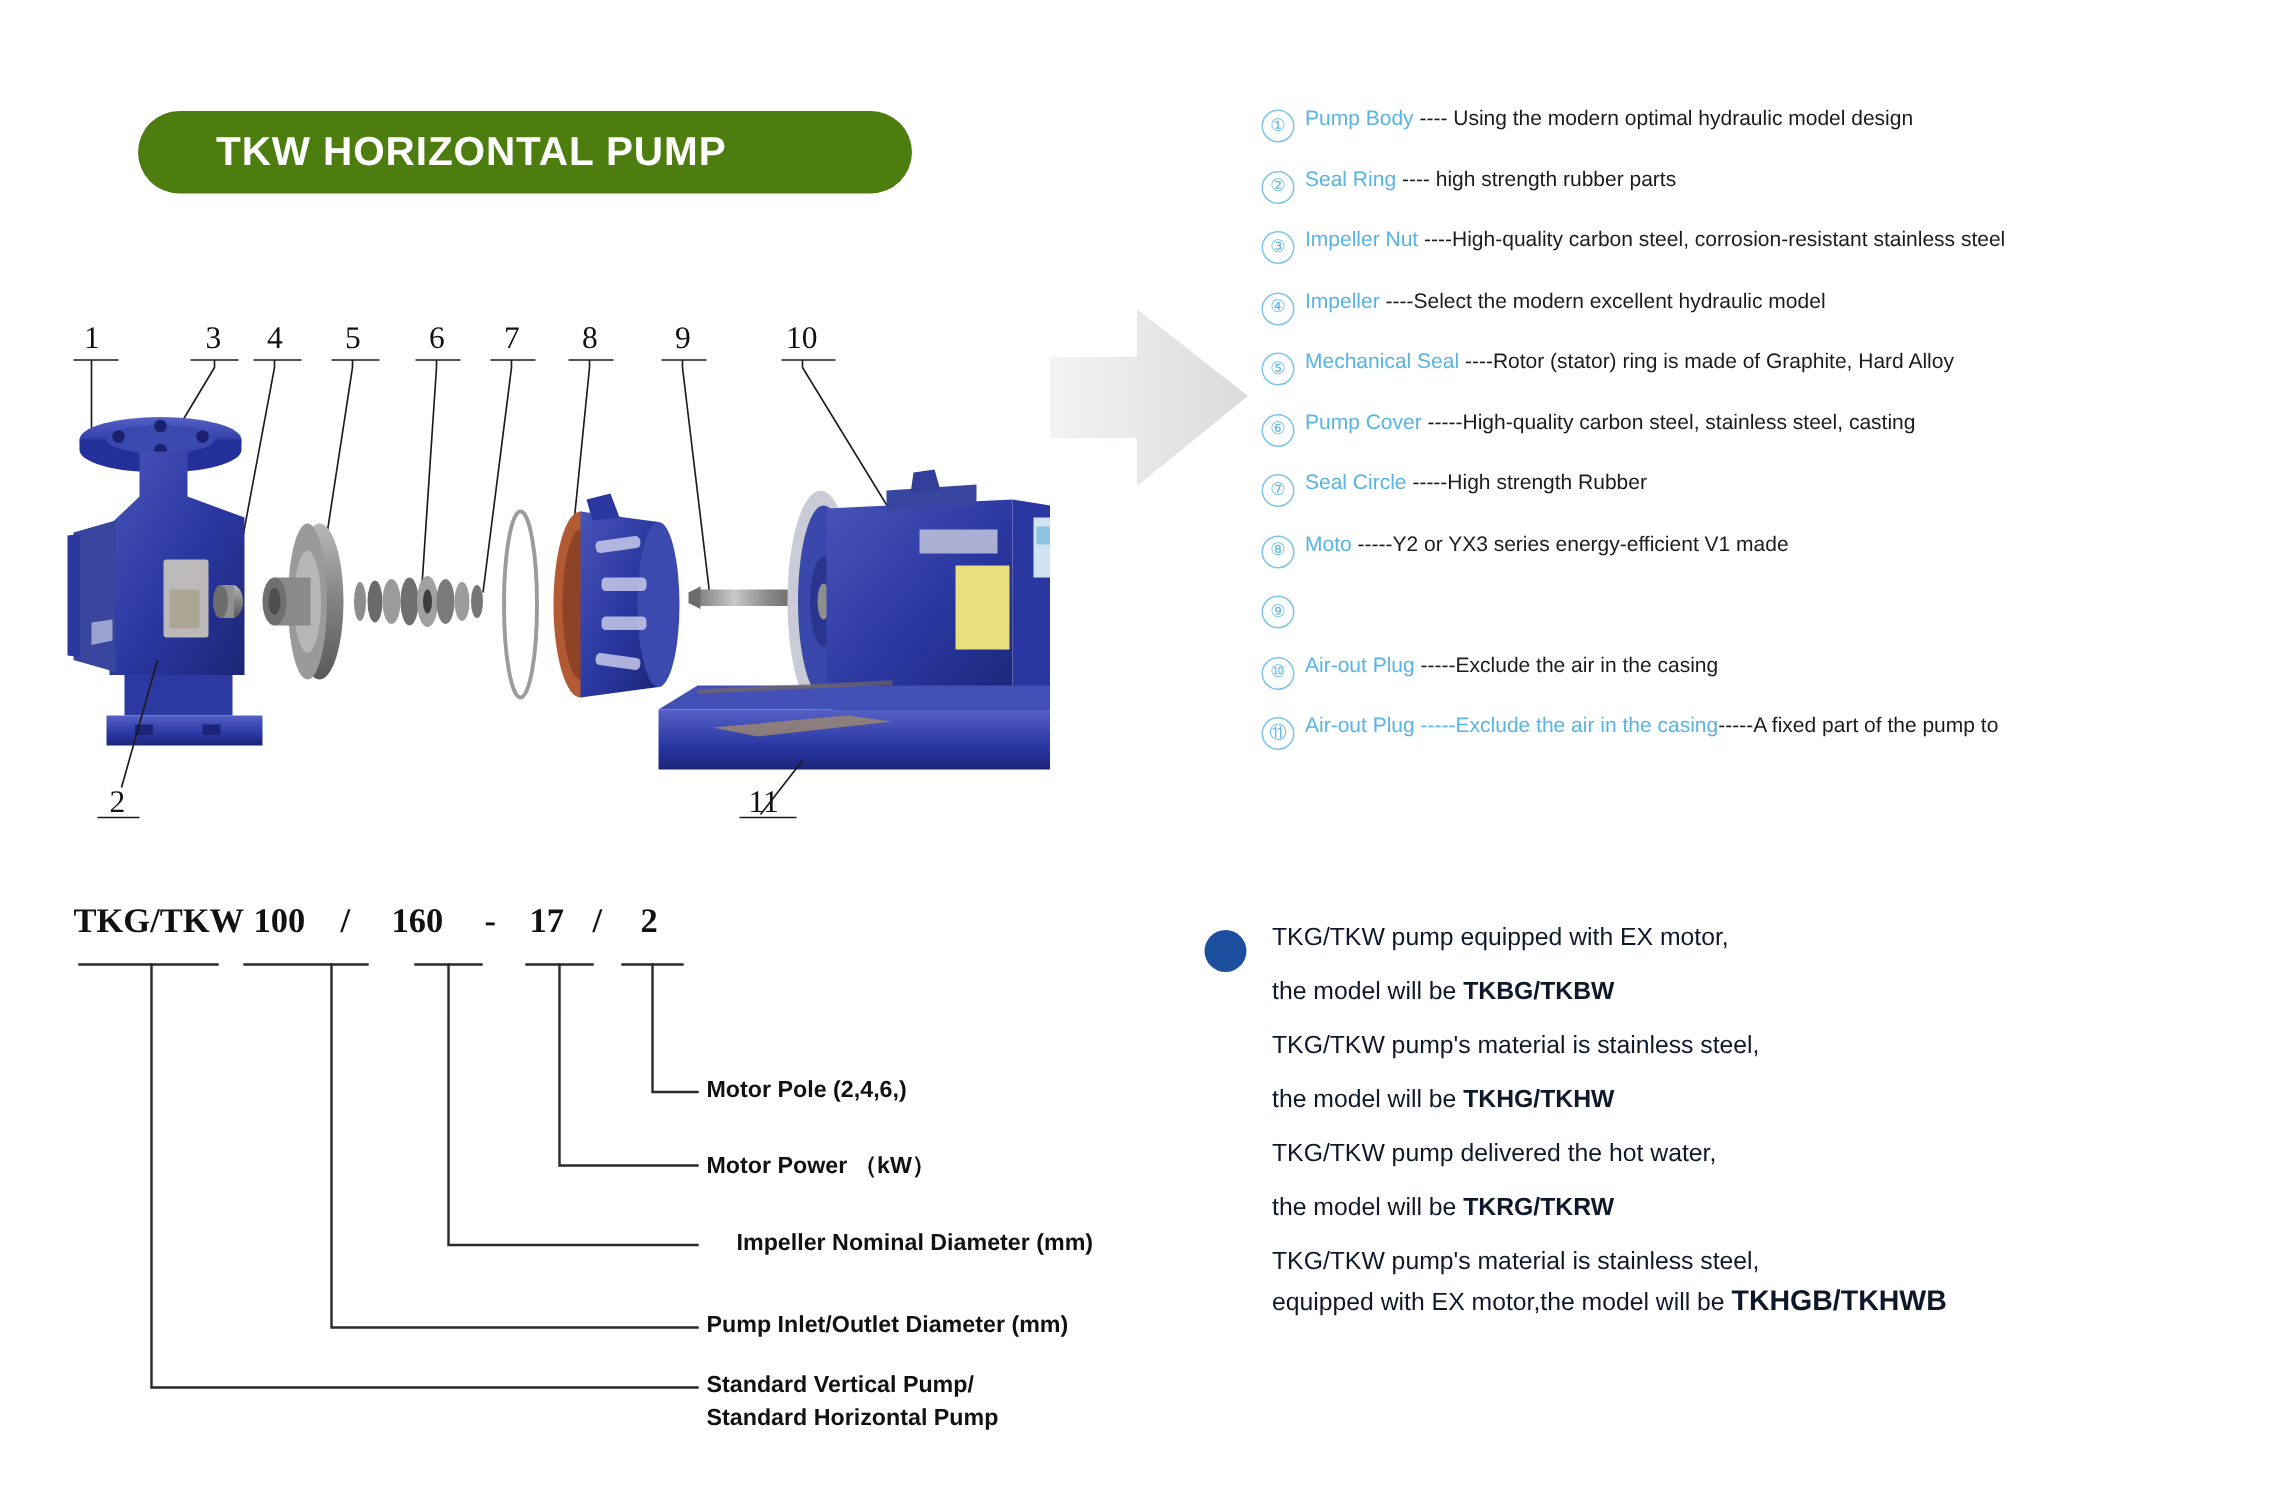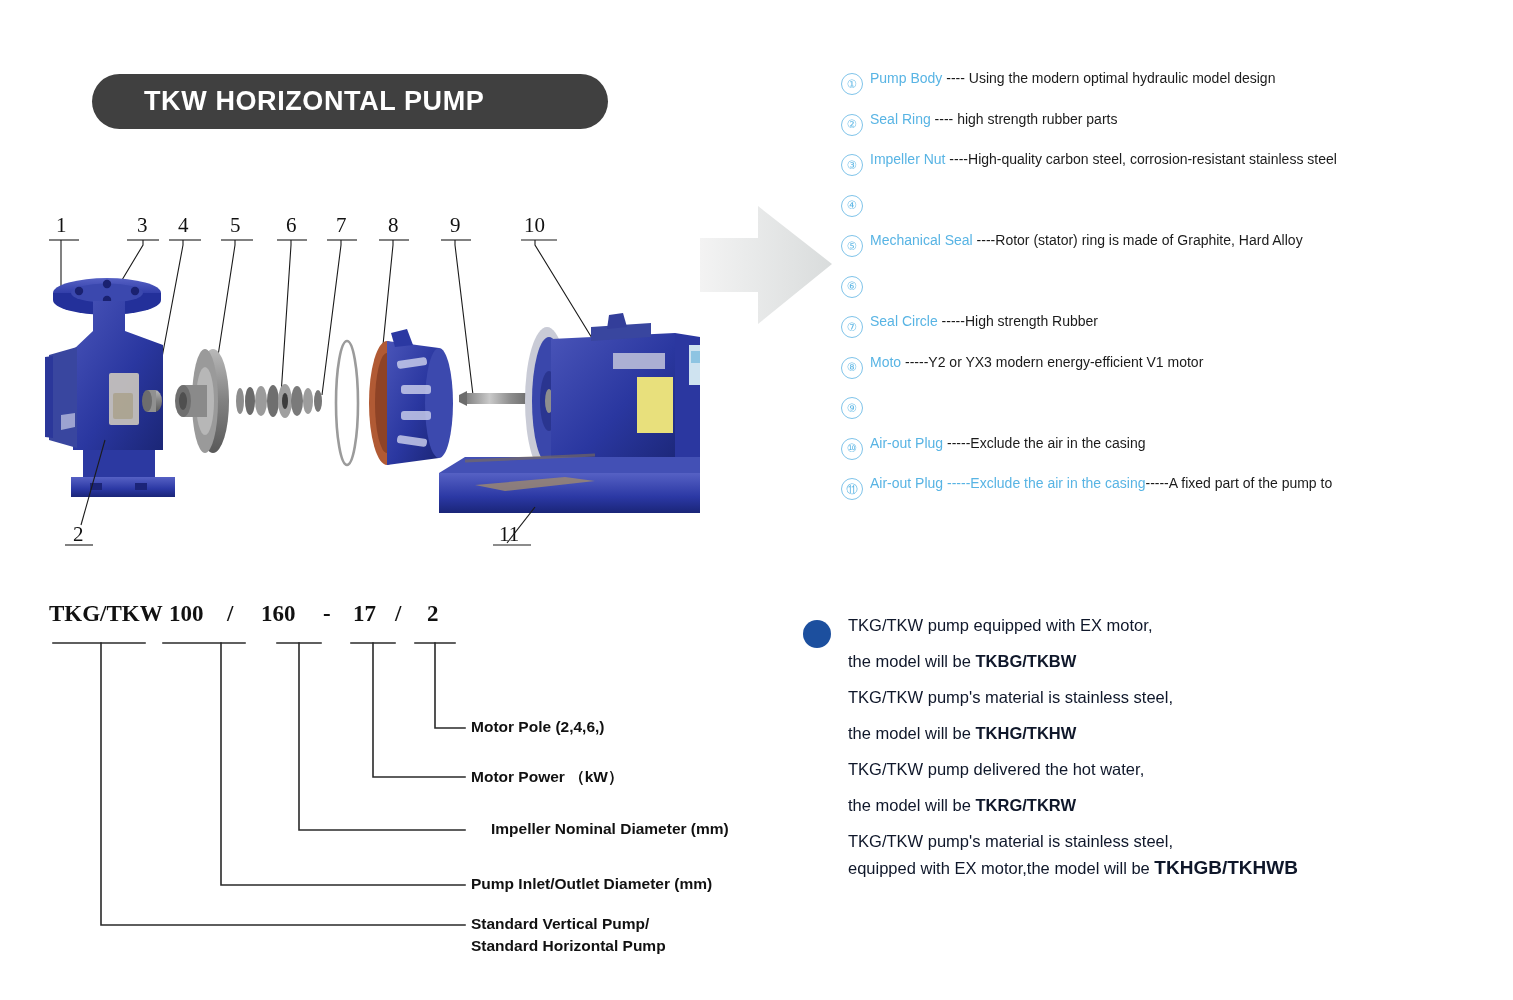--- a/index.html
+++ b/index.html
@@ -1,21 +1,21 @@
 <!DOCTYPE html>
 <html><head>
 <meta charset="utf-8">
 <style>
   html,body{margin:0;padding:0;background:#ffffff;}
   body{width:1513px;height:1000px;position:relative;overflow:hidden;
        font-family:"Liberation Sans", sans-serif;color:#1a1a1a;}
 
   
   #title-banner{position:absolute;left:92px;top:74px;width:516px;height:55px;
-    background:#404040;border-radius:28px;display:flex;align-items:center;}
+    background:#4d7c0f;border-radius:28px;display:flex;align-items:center;}
   #title-banner .txt{color:#ffffff;font-size:27px;font-weight:bold;letter-spacing:.6px;
     margin-left:52px;}
 
   
   #exploded{position:absolute;left:35px;top:205px;width:665px;height:360px;}
   #exploded svg{position:absolute;left:0;top:0;}
   .cnum{position:absolute;font-family:"Liberation Serif", serif;font-size:21px;color:#111;}
 
   
   #big-arrow{position:absolute;left:700px;top:200px;width:140px;height:130px;}
@@ -243,35 +243,37 @@
   <div class="leg-row">
     <span class="leg-num">②</span>
     <span class="leg-body"><span class="leg-label">Seal Ring</span><span> ---- </span><span>high strength rubber parts</span></span>
   </div>
   <div class="leg-row">
     <span class="leg-num">③</span>
     <span class="leg-body"><span class="leg-label">Impeller Nut</span><span> ----</span><span>High-quality carbon steel, corrosion-resistant stainless steel</span></span>
   </div>
   <div class="leg-row">
     <span class="leg-num">④</span>
+    <span class="leg-body"><span class="leg-label">Impeller</span><span> ----</span><span>Select the modern excellent hydraulic model</span></span>
   </div>
   <div class="leg-row">
     <span class="leg-num">⑤</span>
     <span class="leg-body"><span class="leg-label">Mechanical Seal</span><span> ----</span><span>Rotor (stator) ring is made of Graphite, Hard Alloy</span></span>
   </div>
   <div class="leg-row">
     <span class="leg-num">⑥</span>
+    <span class="leg-body"><span class="leg-label">Pump Cover</span><span> -----</span><span>High-quality carbon steel, stainless steel, casting</span></span>
   </div>
   <div class="leg-row">
     <span class="leg-num">⑦</span>
     <span class="leg-body"><span class="leg-label">Seal Circle</span><span> -----</span><span>High strength Rubber</span></span>
   </div>
   <div class="leg-row">
     <span class="leg-num">⑧</span>
-    <span class="leg-body"><span class="leg-label"> Moto</span><span> -----</span><span>Y2 or YX3 modern energy-efficient V1 motor</span></span>
+    <span class="leg-body"><span class="leg-label"> Moto</span><span> -----</span><span>Y2 or YX3 series energy-efficient V1 made</span></span>
   </div>
   <div class="leg-row">
     <span class="leg-num">⑨</span>
   </div>
   <div class="leg-row">
     <span class="leg-num">⑩</span>
     <span class="leg-body"><span class="leg-label">Air-out Plug</span><span> -----</span><span>Exclude the air in the casing</span></span>
   </div>
   <div class="leg-row">
     <span class="leg-num">⑪</span>

